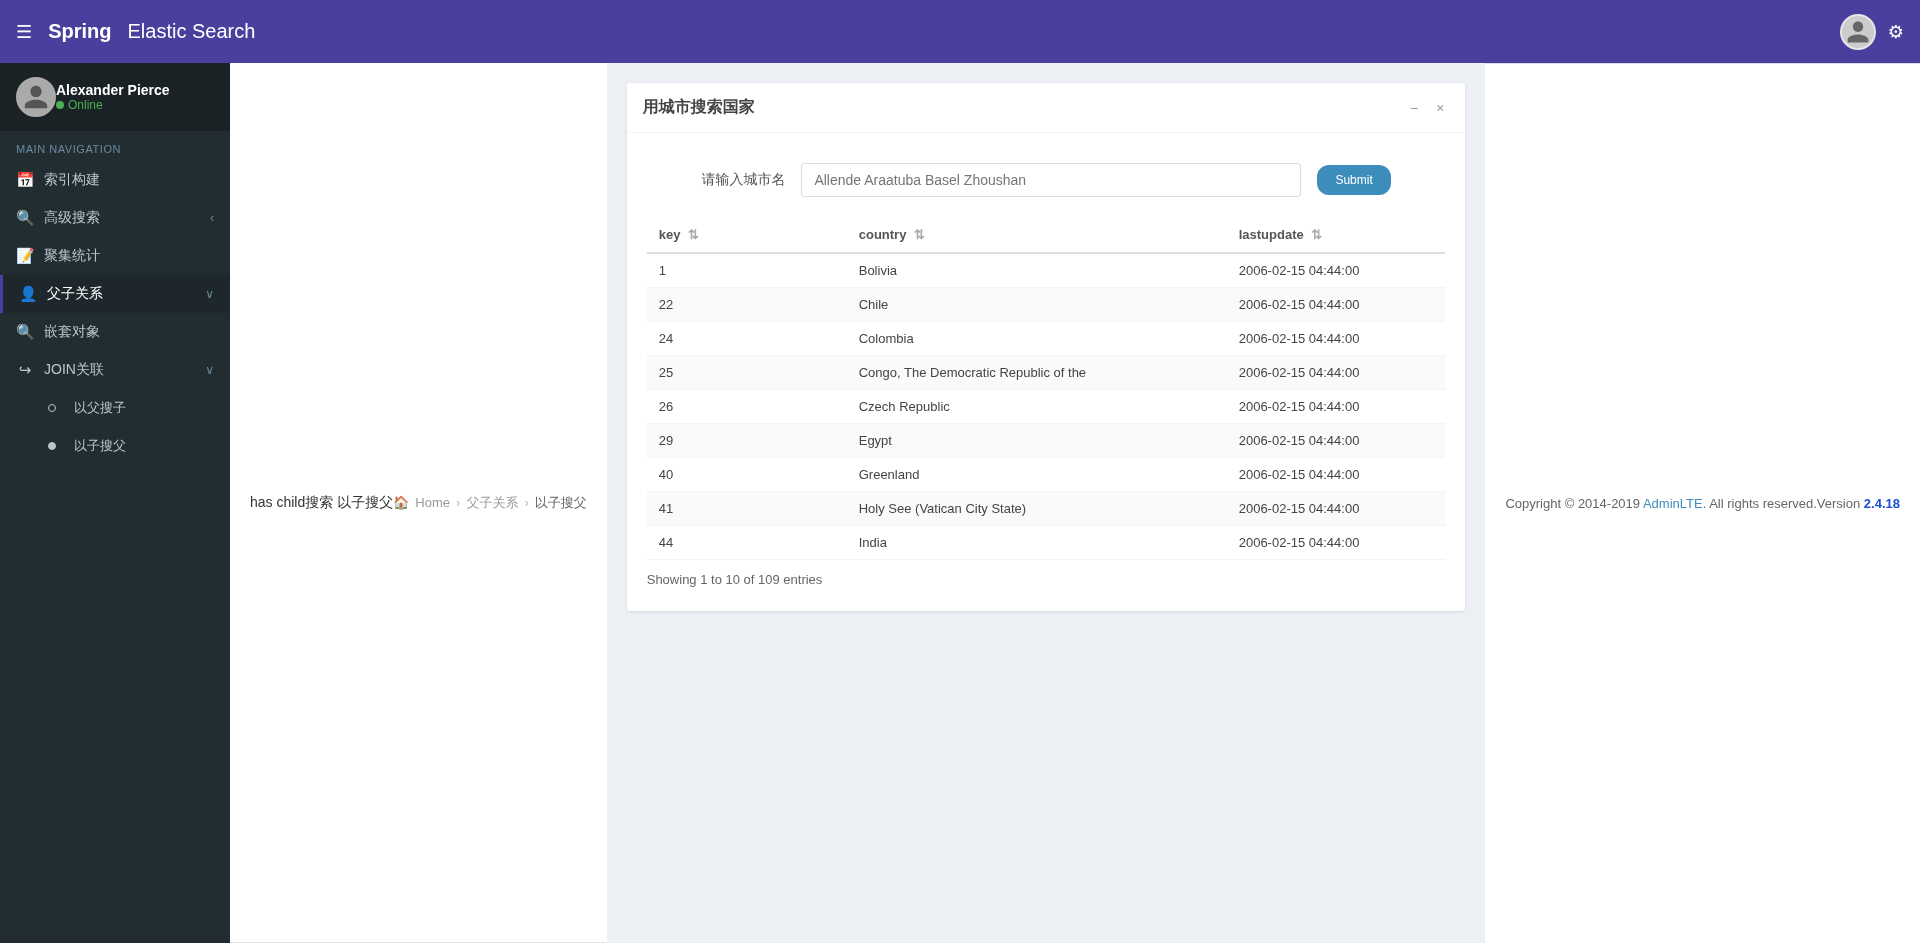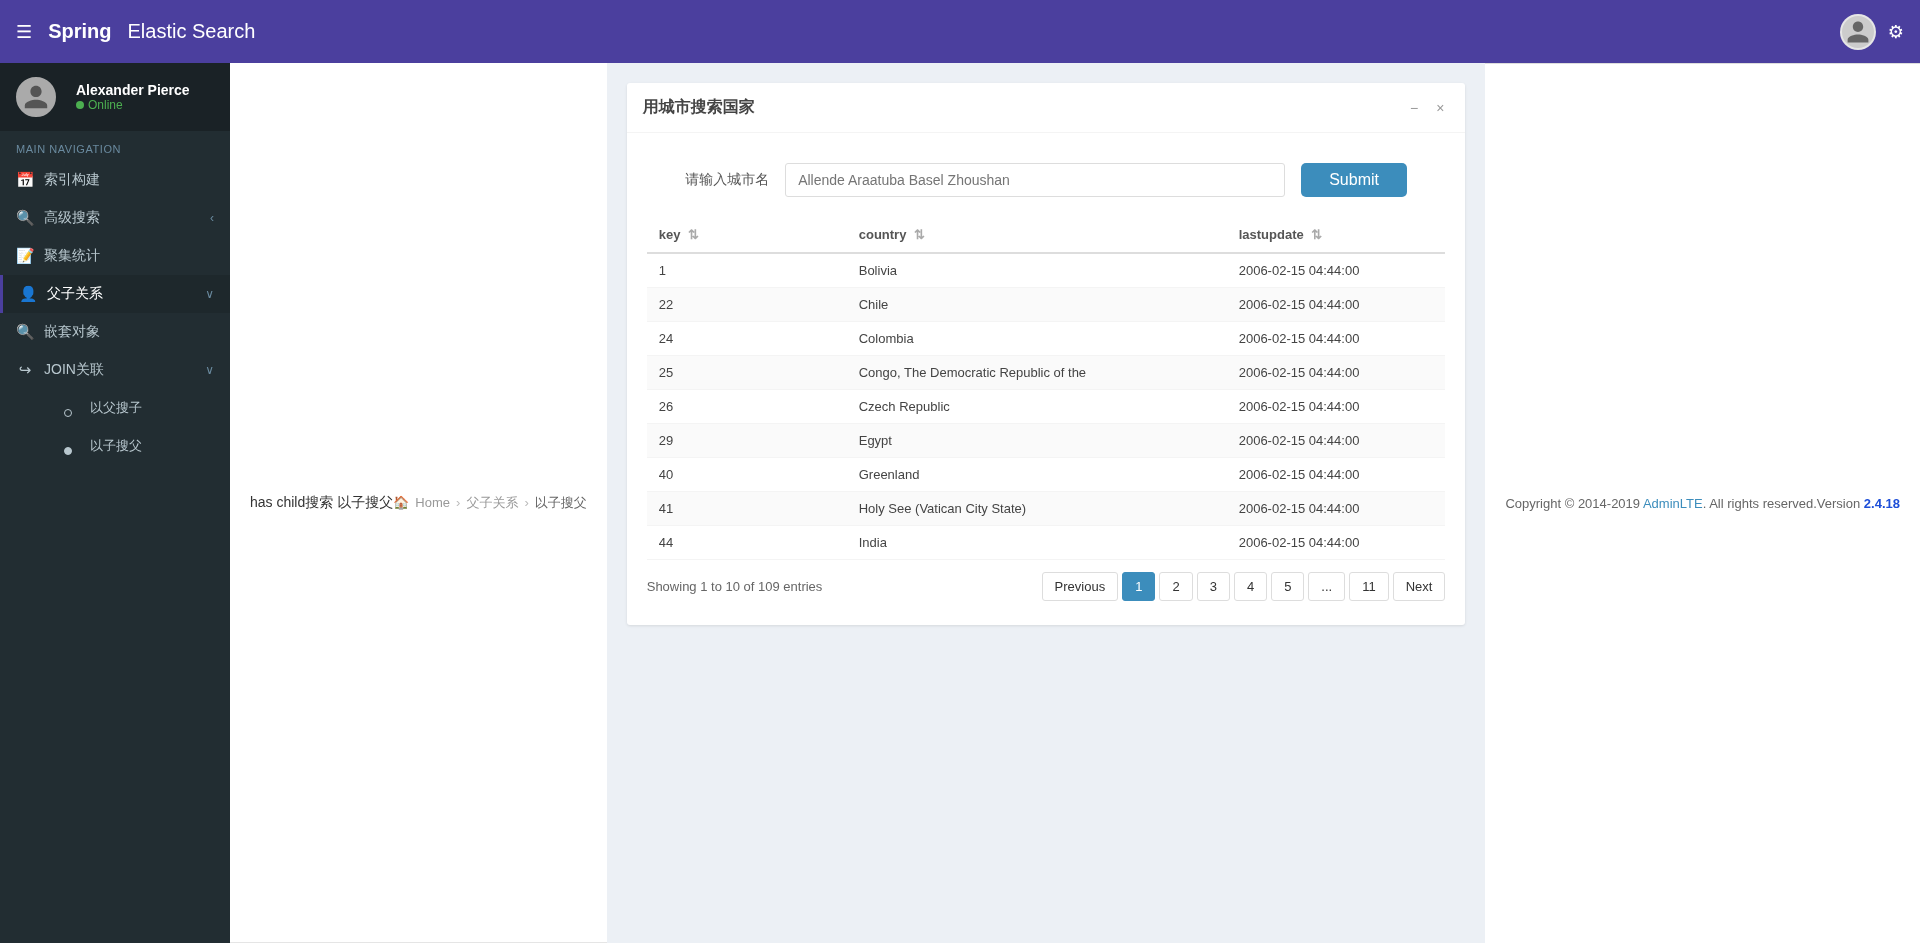--- a/index.html
+++ b/index.html
@@ -39,21 +39,21 @@
       flex-shrink: 0;
       overflow-y: auto;
       display: flex;
       flex-direction: column;
     }
     .sidebar-user {
       background: #1a2226;
       padding: 14px 16px;
       display: flex;
       align-items: center;
-      gap: 20px;
+      gap: 0;
     }
     .user-avatar {
       width: 40px; height: 40px; border-radius: 50%; background: #aaa;
       display: flex; align-items: center; justify-content: center;
       border: 2px solid #aaa; overflow: hidden;
     }
     .user-avatar svg { width: 28px; height: 28px; fill: #555; }
     .user-info .user-name { color: #fff; font-size: 14px; font-weight: 600; }
     .user-info .user-status { font-size: 12px; color: #4caf50; display: flex; align-items: center; gap: 4px; }
     .status-dot { width: 8px; height: 8px; border-radius: 50%; background: #4caf50; display: inline-block; }
@@ -68,21 +68,21 @@
 
     .nav-item {
       display: flex; align-items: center; padding: 10px 16px;
       cursor: pointer; color: #b8c7ce; gap: 10px;
       position: relative;
     }
     .nav-item.active { background: #1e282c; border-left: 3px solid #4b3f9e; color: #fff; }
     .nav-item .nav-icon { width: 18px; text-align: center; font-size: 15px; }
     .nav-item .nav-label { flex: 1; }
     .nav-item .nav-arrow { font-size: 12px; color: #6a8a9f; }
-    .nav-item.sub { padding-left: 64px; font-size: 13px; align-items: flex-end; }
+    .nav-item.sub { padding-left: 48px; font-size: 13px; }
     .nav-item.sub .circle-icon { width: 8px; height: 8px; border-radius: 50%; border: 1.5px solid #b8c7ce; display: inline-block; margin-right: 8px; }
     .nav-item.sub.active-sub .circle-icon { background: #b8c7ce; }
 
     
     .main-content {
       flex: 1;
       display: flex;
       flex-direction: row;
       overflow: hidden;
     }
@@ -147,23 +147,23 @@
       padding: 8px 12px;
       border: 1px solid #ddd;
       border-radius: 3px;
       font-size: 14px;
       color: #555;
     }
     .submit-btn {
       background: #3c8dbc;
       color: #fff;
       border: none;
-      padding: 8px 28px;
-      border-radius: 5px;
-      font-size: 16px;
+      padding: 8px 18px;
+      border-radius: 12px;
+      font-size: 12px;
       cursor: pointer;
     }
 
     
     .data-table { width: 100%; border-collapse: collapse; }
     .data-table th {
       border-bottom: 2px solid #ddd;
       padding: 10px 12px;
       text-align: left;
       font-weight: 600;
@@ -385,31 +385,20 @@
                 <tr>
     <td>44</td>
     <td>India</td>
     <td>2006-02-15 04:44:00</td>
   </tr>
               </tbody>
           </table>
 
           <div class="table-footer">
             <span>Showing 1 to 10 of 109 entries</span>
-            <div class="pagination" id="pagination-container">
-            <button class="page-btn">Previous</button>
-                <button class="page-btn active">1</button>
-                <button class="page-btn">2</button>
-                <button class="page-btn">3</button>
-                <button class="page-btn">4</button>
-                <button class="page-btn">5</button>
-                <button class="page-btn">...</button>
-                <button class="page-btn">11</button>
-                <button class="page-btn">Next</button>
-              </div>
           </div>
         </div>
       </div>
     </div>
 
     <footer class="footer">
       <div>
         <span>Copyright © 2014-2019 </span><a href="#" class="brand-link">AdminLTE</a><span>. All rights reserved.</span>
       </div>
       <div>

